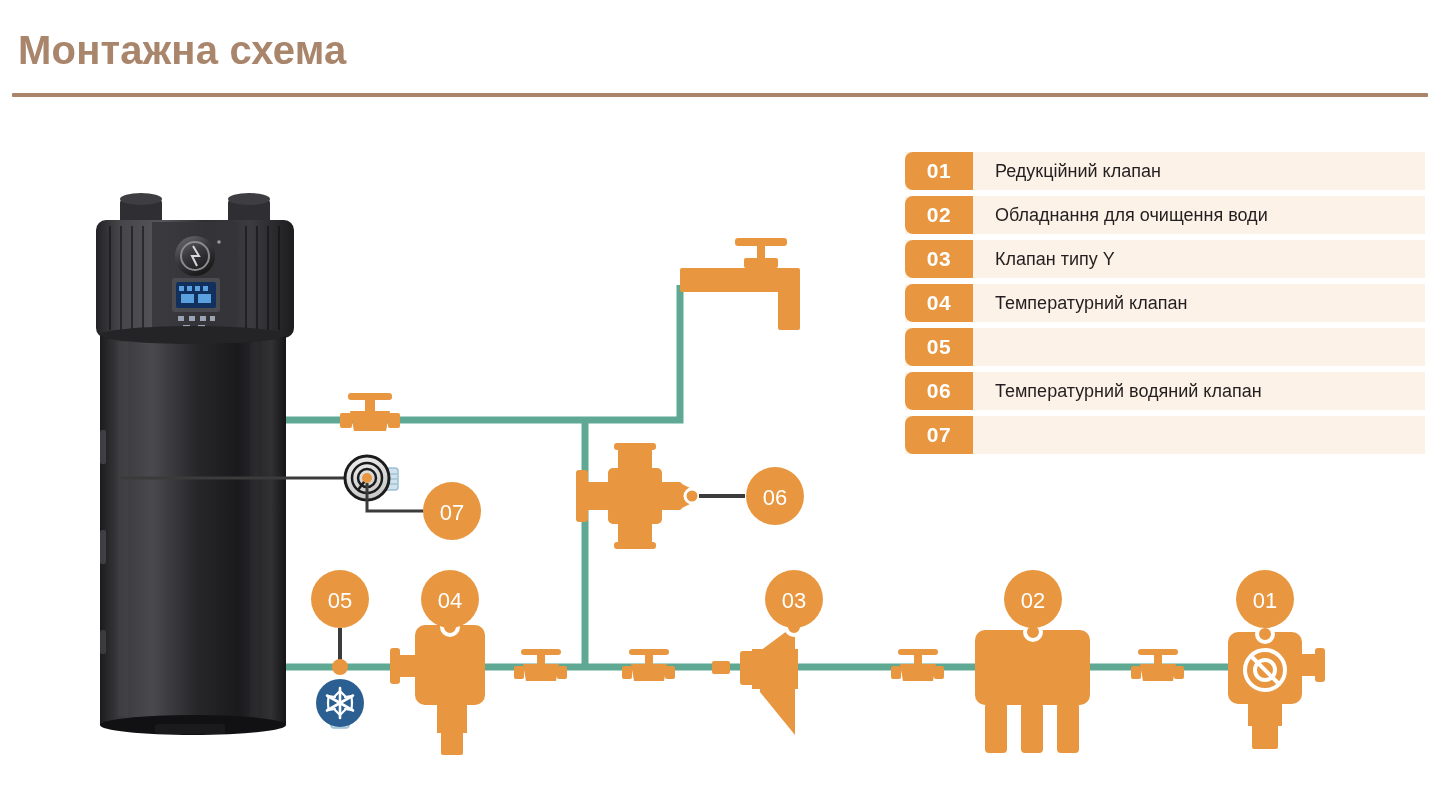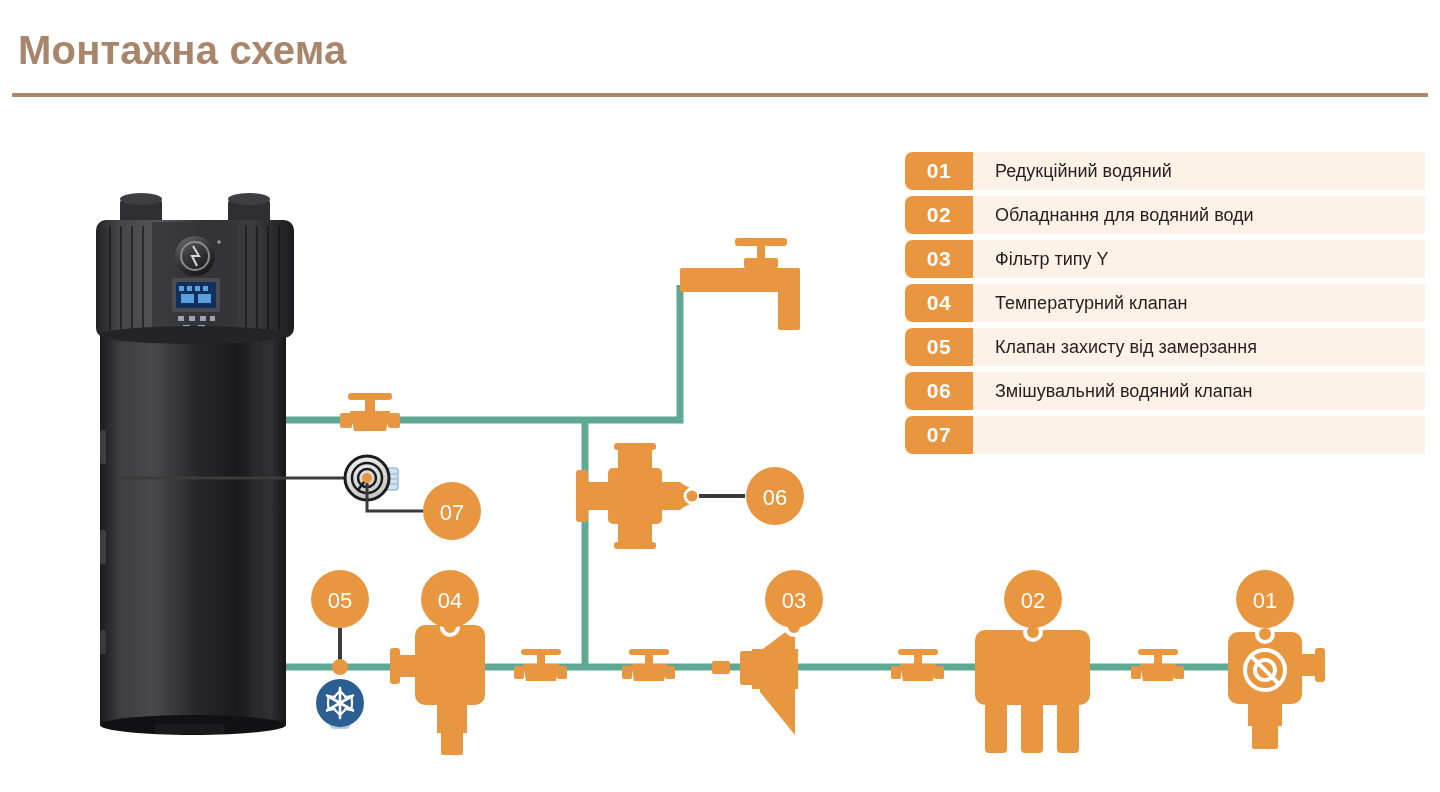--- a/index.html
+++ b/index.html
@@ -57,46 +57,45 @@
 
 <div id="page">
 
   <h1 id="page-title">Монтажна схема</h1>
   <div id="title-rule"></div>
 
   <div id="legend">
 
     <div class="legend-row">
       <div class="legend-badge">01</div>
-      <div class="legend-label">Редукційний водяний</div>
+      <div class="legend-label">Редукційний клапан</div>
     </div>
 
     <div class="legend-row">
       <div class="legend-badge">02</div>
-      <div class="legend-label">Обладнання для водяний води</div>
+      <div class="legend-label">Обладнання для очищення води</div>
     </div>
 
     <div class="legend-row">
       <div class="legend-badge">03</div>
-      <div class="legend-label">Фільтр типу Y</div>
+      <div class="legend-label">Клапан типу Y</div>
     </div>
 
     <div class="legend-row">
       <div class="legend-badge">04</div>
       <div class="legend-label">Температурний клапан</div>
     </div>
 
     <div class="legend-row">
       <div class="legend-badge">05</div>
-      <div class="legend-label">Клапан захисту від замерзання</div>
     </div>
 
     <div class="legend-row">
       <div class="legend-badge">06</div>
-      <div class="legend-label">Змішувальний водяний клапан</div>
+      <div class="legend-label">Температурний водяний клапан</div>
     </div>
 
     <div class="legend-row">
       <div class="legend-badge">07</div>
     </div>
 
   </div>
 
   <div id="diagram">
   <svg width="1440" height="660" viewBox="0 0 1440 660" xmlns="http://www.w3.org/2000/svg">

